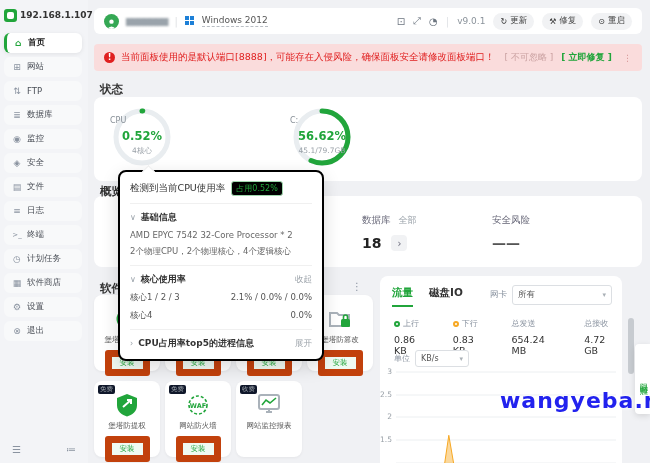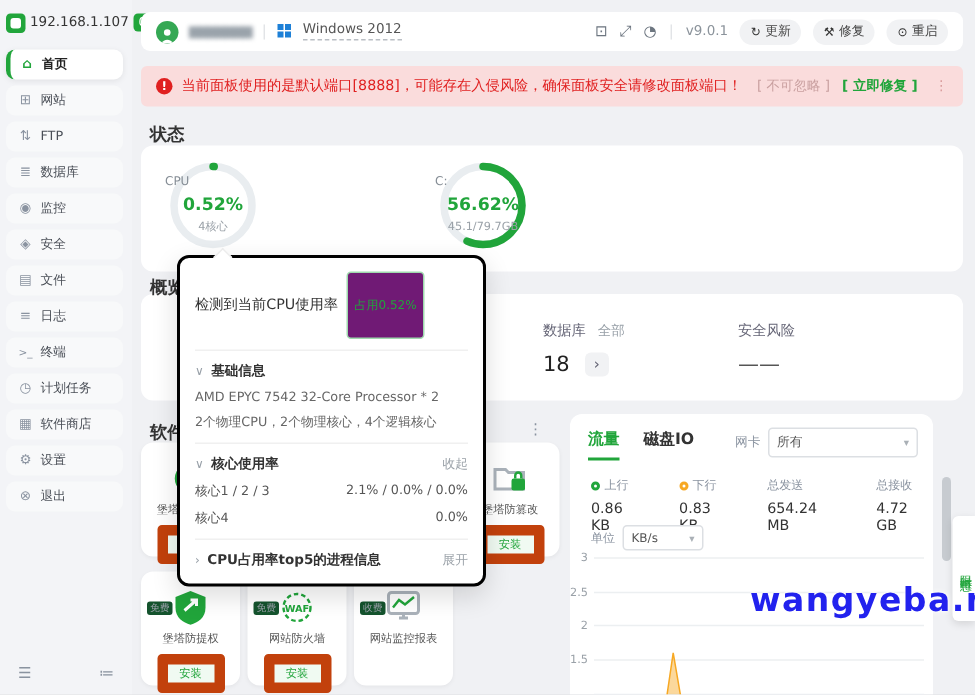--- a/index.html
+++ b/index.html
@@ -5,21 +5,21 @@
   html,body{margin:0;padding:0;background:#dfe2e6;}
   #stage{position:relative;width:650px;height:463px;background:#f0f1f4;overflow:hidden;
          font-family:"DejaVu Sans","Liberation Sans",sans-serif;color:#333;}
   .abs{position:absolute;}
   .card{position:absolute;background:#fff;border-radius:8px;}
   
   #sidebar{position:absolute;left:0;top:0;width:88px;height:463px;background:#f3f4f7;}
   .sb-head{position:absolute;left:4px;top:6px;width:80px;height:18px;display:flex;align-items:center;gap:3px;}
   .sb-logo{width:13px;height:13px;border-radius:3px;background:#21a53b;position:relative;flex:0 0 auto;}
   .sb-logo:after{content:"";position:absolute;left:3px;top:3px;width:7px;height:7px;border-radius:2px;background:#fff;}
-  .sb-ip{font-size:9px;font-weight:normal;color:#333;white-space:nowrap;}
+  .sb-ip{font-size:9px;font-weight:bold;color:#333;white-space:nowrap;}
   .sb-badge{margin-left:auto;background:#21a53b;color:#fff;font-size:8px;line-height:12px;min-width:12px;text-align:center;border-radius:3px;}
   .s-item{position:absolute;left:4px;width:78px;height:20px;border-radius:6px;background:#f8f9fa;
           display:flex;align-items:center;gap:5px;padding-left:8px;box-sizing:border-box;cursor:pointer;}
   .s-item .s-ico{font-size:9px;color:#8a93a0;width:10px;text-align:center;}
   .s-item .s-lbl{font-size:8.5px;color:#4a4f57;}
   .s-item.active{background:#fff;border-left:3px solid #21a53b;box-shadow:0 1px 4px rgba(0,0,0,.08);padding-left:6px;}
   .s-item.active .s-ico{color:#21a53b;font-weight:bold;}
   .s-item.active .s-lbl{color:#222;font-weight:bold;}
   .sb-foot{position:absolute;bottom:8px;left:0;width:88px;display:flex;justify-content:space-between;padding:0 12px;box-sizing:border-box;color:#8a93a0;font-size:10px;}
   
@@ -52,40 +52,40 @@
   .gauge svg{position:absolute;left:0;top:0;transform:rotate(-90deg);}
   .g-label{position:absolute;top:11px;width:64px;font-size:8px;color:#808archive890;}
   .g-label{color:#868e96;}
   .g-pct{position:absolute;top:24px;width:64px;text-align:center;font-size:11.5px;font-weight:bold;color:#21a53b;}
   .g-sub{position:absolute;top:41px;width:64px;text-align:center;font-size:7.5px;color:#9aa1a8;}
   
   .ov-col{position:absolute;top:18px;}
   .ov-lblrow{display:flex;gap:8px;align-items:center;font-size:9.5px;color:#667;}
   .ov-all{color:#98a0a8;font-size:9px;cursor:pointer;}
   .ov-valrow{display:flex;gap:10px;align-items:center;margin-top:8px;}
-  .ov-val{font-size:14px;font-weight:normal;color:#222;}
+  .ov-val{font-size:14px;font-weight:bold;color:#222;}
   .ov-chev{width:16px;height:16px;border-radius:4px;background:#f1f2f4;color:#667;font-size:10px;
            display:flex;align-items:center;justify-content:center;cursor:pointer;}
   
   #tooltip{left:118px;top:170px;width:206px;background:#fff;border:2px solid #000000;border-radius:8px;
            box-shadow:0 6px 18px rgba(0,0,0,.14);z-index:50;padding:9px 10px;box-sizing:border-box;}
   #tooltip .arrow{position:absolute;top:-5px;left:24px;width:8px;height:8px;background:#fff;border-left:1px solid #ececec;border-top:1px solid #ececec;transform:rotate(45deg);}
   .tt-head{display:flex;align-items:center;gap:6px;}
   .tt-title{font-size:9.5px;color:#333;}
-  .tt-badge{font-size:8px;color:#21a53b;background:#701a75;border:1px solid #9fd9ae;border-radius:3px;padding:16px 4px;text-align:right;}
+  .tt-badge{font-size:8px;color:#21a53b;background:#000000;border:1px solid #9fd9ae;border-radius:3px;padding:1px 4px;text-align:right;}
   .tt-hr{border:none;border-top:1px solid #f0f0f0;margin:7px 0;}
   .tt-sec{display:flex;align-items:center;gap:5px;font-size:9px;font-weight:bold;color:#333;}
   .tt-chev{color:#98a0a8;font-size:8px;font-weight:normal;}
   .tt-line{font-size:8.5px;color:#666;margin-top:6px;}
   .tt-row{display:flex;justify-content:space-between;font-size:8.5px;color:#555;margin-top:6px;}
   .tt-right{margin-left:auto;font-size:8.5px;color:#9aa1a8;font-weight:normal;cursor:pointer;}
   
   .app-card{position:absolute;width:66px;height:76px;background:#fff;border-radius:8px;
             box-shadow:0 1px 3px rgba(0,0,0,.05);text-align:center;cursor:pointer;}
-  .app-tag{position:absolute;left:4px;top:20px;font-size:6.5px;color:#99a0a8;background:#14532d;border-radius:2px;padding:0 2px;}
+  .app-tag{position:absolute;left:4px;top:4px;font-size:6.5px;color:#99a0a8;background:#0f172a;border-radius:2px;padding:0 2px;}
   .app-ico{margin-top:12px;height:24px;display:flex;align-items:center;justify-content:center;}
   .app-name{font-size:7.5px;color:#555;margin-top:4px;white-space:nowrap;overflow:hidden;}
   .app-btn{display:inline-block;margin-top:5px;font-size:7.5px;color:#21a53b;background:#f0faf2;
            border:7px solid #c2410c;border-radius:3px;padding:1px 8px;cursor:pointer;}
   .more-dots{position:absolute;color:#8a93a0;font-size:10px;cursor:pointer;}
   
   #traffic{left:380px;top:276px;width:242px;height:200px;}
   .tr-tabs{position:absolute;left:12px;top:10px;display:flex;gap:16px;}
   .tr-tab{font-size:10.5px;font-weight:bold;color:#333;cursor:pointer;padding-bottom:5px;}
   .tr-tab.active{color:#21a53b;border-bottom:2px solid #21a53b;}

